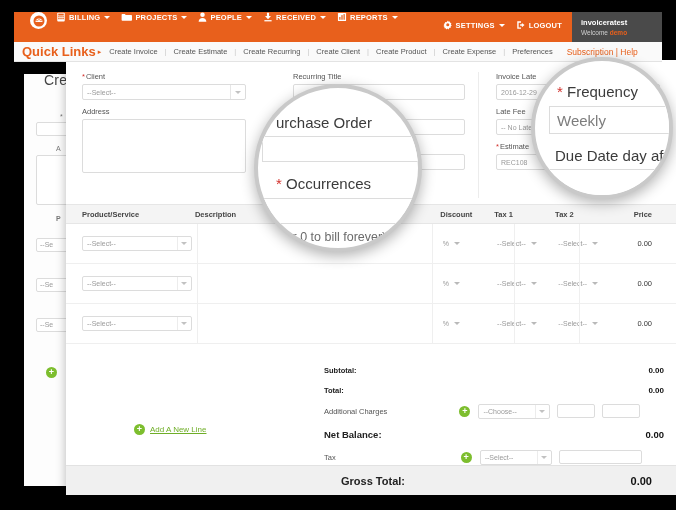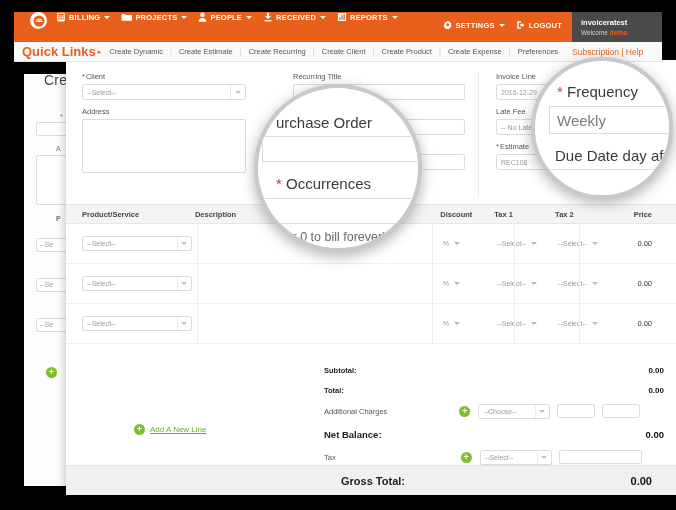--- a/index.html
+++ b/index.html
@@ -307,21 +307,21 @@
       <div class="userbox">
         <div class="uname">invoiceratest</div>
         <div class="uwelcome"><span>Welcome </span><b>demo</b></div>
       </div>
     </div>
   </div>
 
   <div class="quickbar">
     <span class="ql-title">Quick Links</span>
     <span class="ql-arrow">▸</span>
-    <span class="ql-link">Create Dynamic</span>
+    <span class="ql-link">Create Invoice</span>
     <span class="ql-sep">|</span>
     <span class="ql-link">Create Estimate</span>
     <span class="ql-sep">|</span>
     <span class="ql-link">Create Recurring</span>
     <span class="ql-sep">|</span>
     <span class="ql-link">Create Client</span>
     <span class="ql-sep">|</span>
     <span class="ql-link">Create Product</span>
     <span class="ql-sep">|</span>
     <span class="ql-link">Create Expense</span>
@@ -366,21 +366,21 @@
         <span class="lab" style="margin-top:7px;">Purchase Order</span>
         <div class="inp"></div>
         <span class="lab" style="margin-top:7px;"><span class="req">*</span><span>Occurrences</span></span>
         <div class="inp"></div>
         <div class="hint">(enter 0 to bill forever)</div>
       </div>
 
       <div style="position:absolute; left:412px; top:12px; bottom:6px; width:1px; background:#ececec;"></div>
 
       <div class="col" style="left:430px; top:12px; width:75px;">
-        <span class="lab">Invoice Line</span>
+        <span class="lab">Invoice Late</span>
         <div class="inp">
             <span>2016-12-29</span>
           </div>
         <span class="lab" style="margin-top:7px;">Late Fee</span>
         <div class="inp">
             <span>-- No Late</span>
           </div>
         <span class="lab" style="margin-top:7px;"><span class="req">*</span><span>Estimate</span></span>
         <div class="inp">
             <span>REC108</span>

